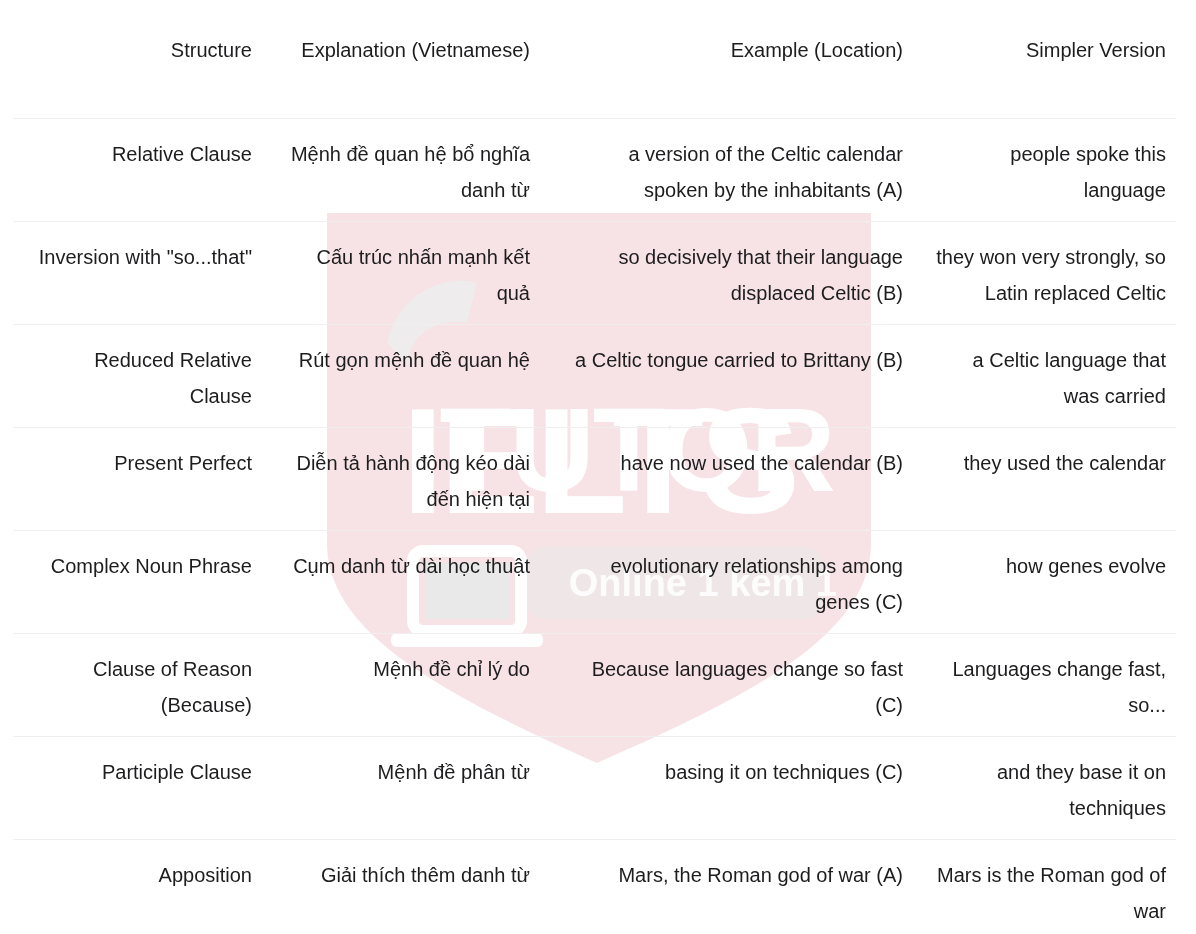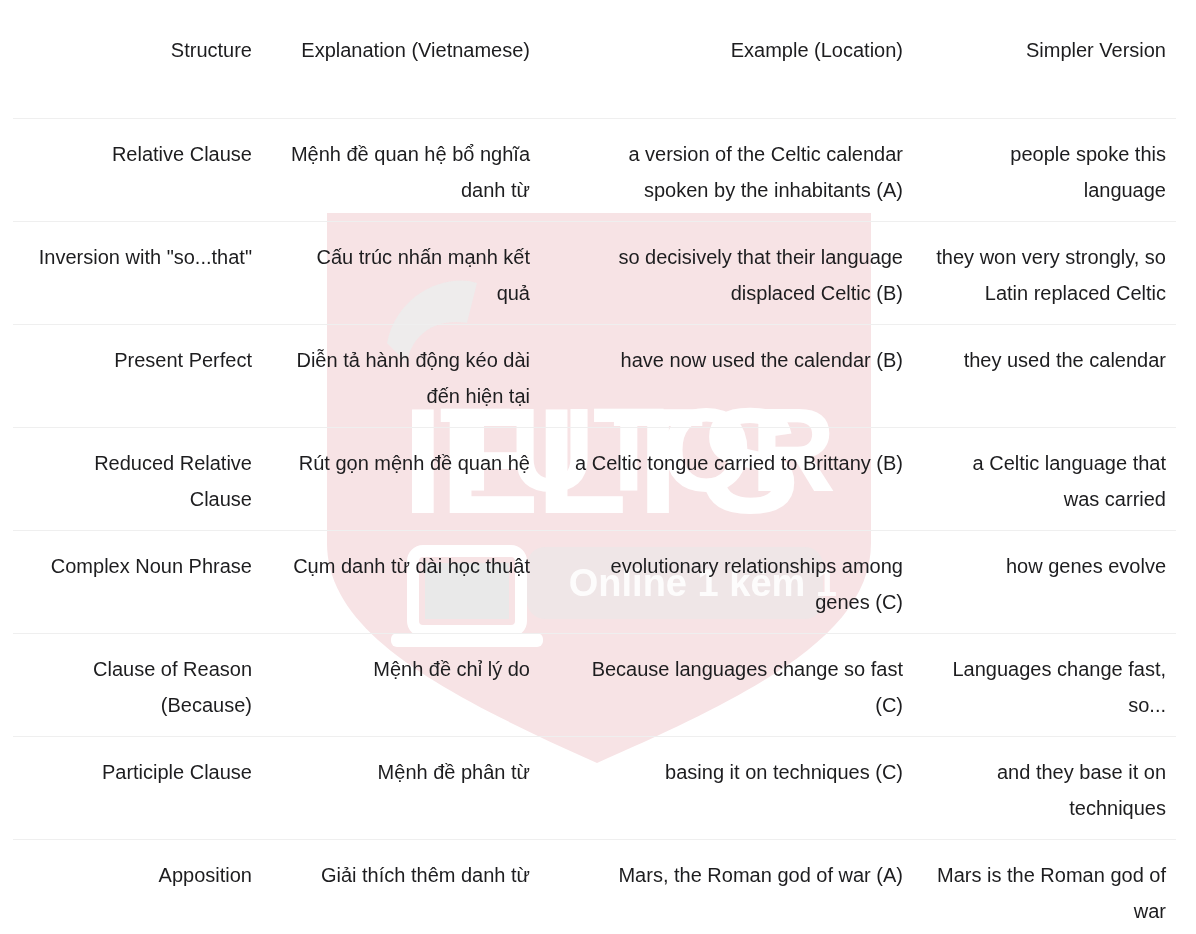--- a/index.html
+++ b/index.html
@@ -114,30 +114,30 @@
         <td>a version of the Celtic calendar spoken by the inhabitants (A)</td>
         <td>people spoke this language</td>
       </tr>
       <tr>
         <td>Inversion with "so...that"</td>
         <td>Cấu trúc nhấn mạnh kết quả</td>
         <td>so decisively that their language displaced Celtic (B)</td>
         <td>they won very strongly, so Latin replaced Celtic</td>
       </tr>
       <tr>
+        <td>Reduced Relative Clause</td>
+        <td>Rút gọn mệnh đề quan hệ</td>
+        <td>a Celtic tongue carried to Brittany (B)</td>
+        <td>a Celtic language that was carried</td>
+      </tr>
+      <tr>
         <td>Present Perfect</td>
         <td>Diễn tả hành động kéo dài đến hiện tại</td>
         <td>have now used the calendar (B)</td>
         <td>they used the calendar</td>
-      </tr>
-      <tr>
-        <td>Reduced Relative Clause</td>
-        <td>Rút gọn mệnh đề quan hệ</td>
-        <td>a Celtic tongue carried to Brittany (B)</td>
-        <td>a Celtic language that was carried</td>
       </tr>
       <tr>
         <td>Complex Noun Phrase</td>
         <td>Cụm danh từ dài học thuật</td>
         <td>evolutionary relationships among genes (C)</td>
         <td>how genes evolve</td>
       </tr>
       <tr>
         <td>Clause of Reason (Because)</td>
         <td>Mệnh đề chỉ lý do</td>

